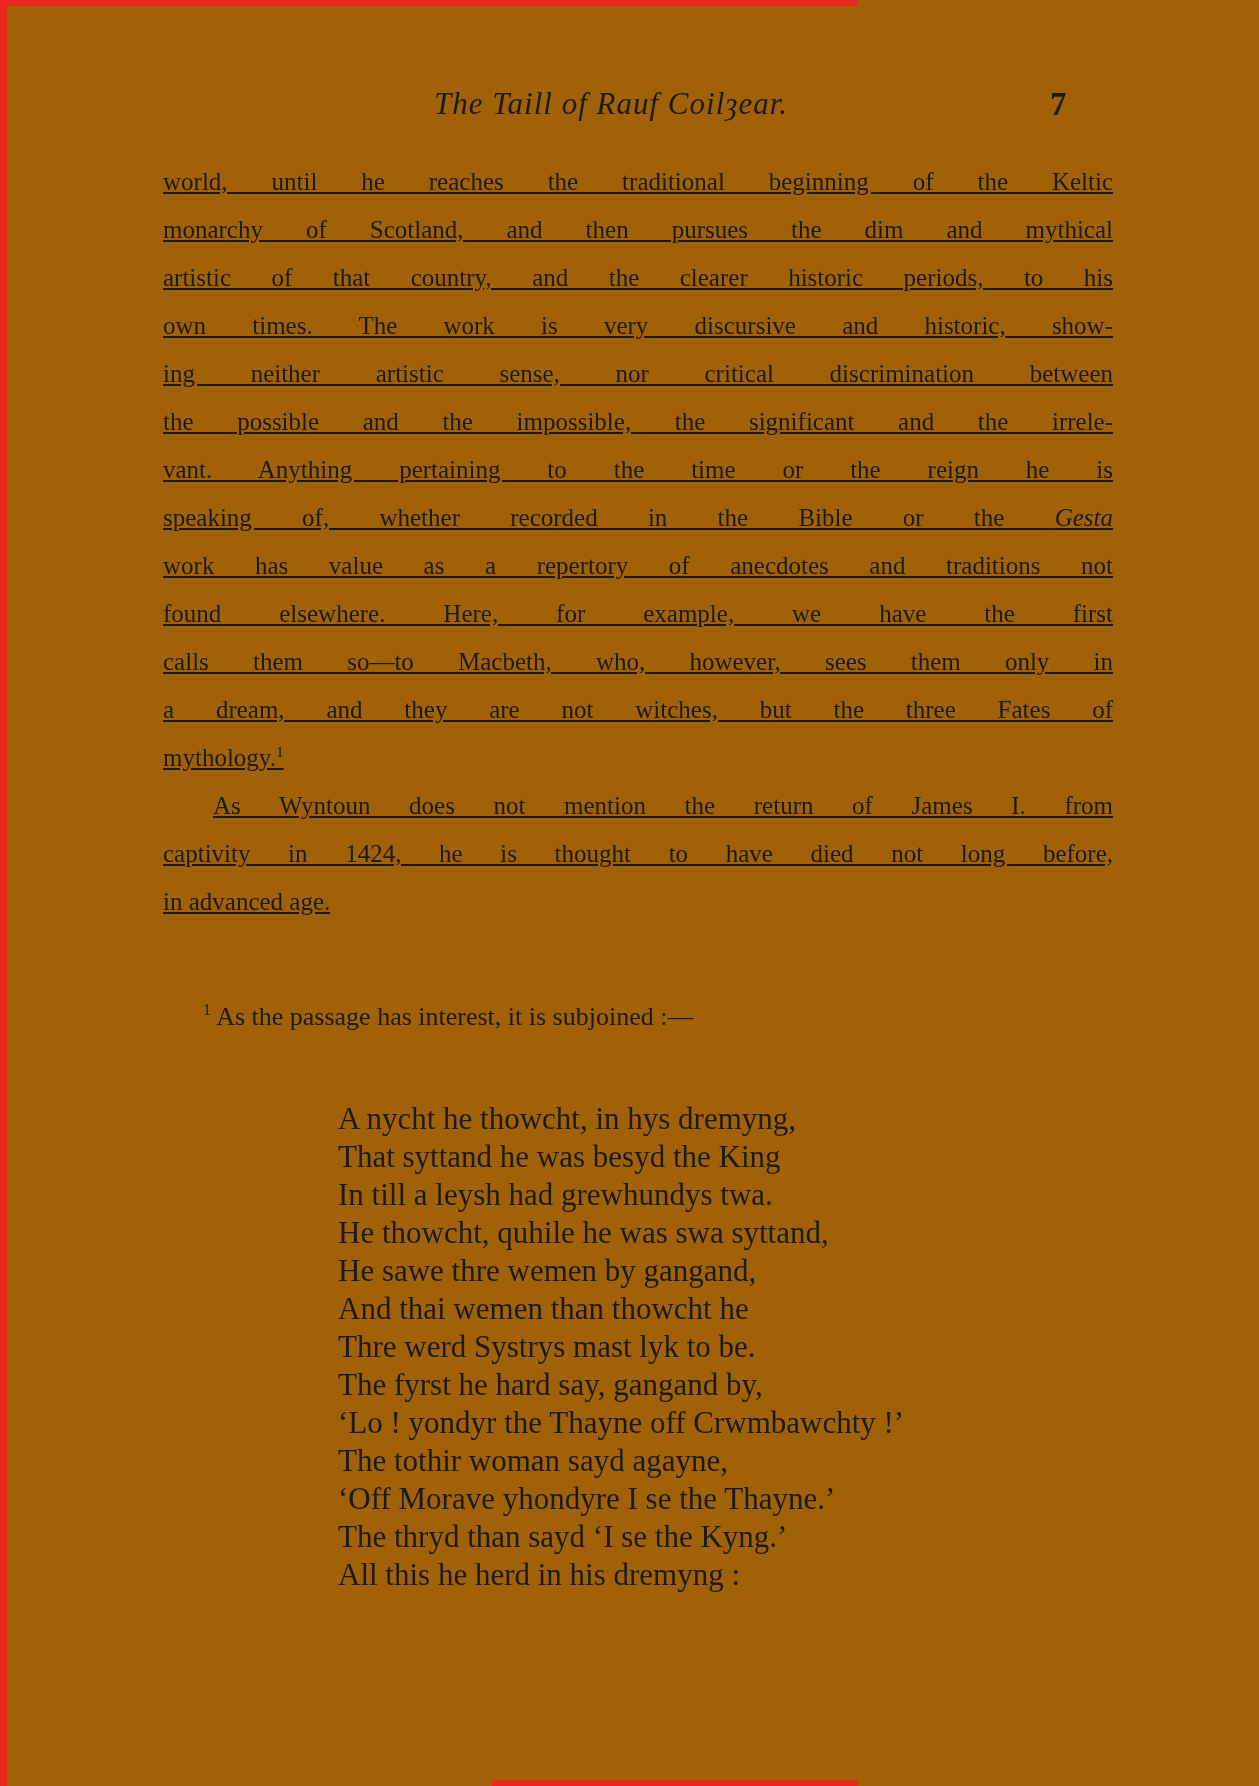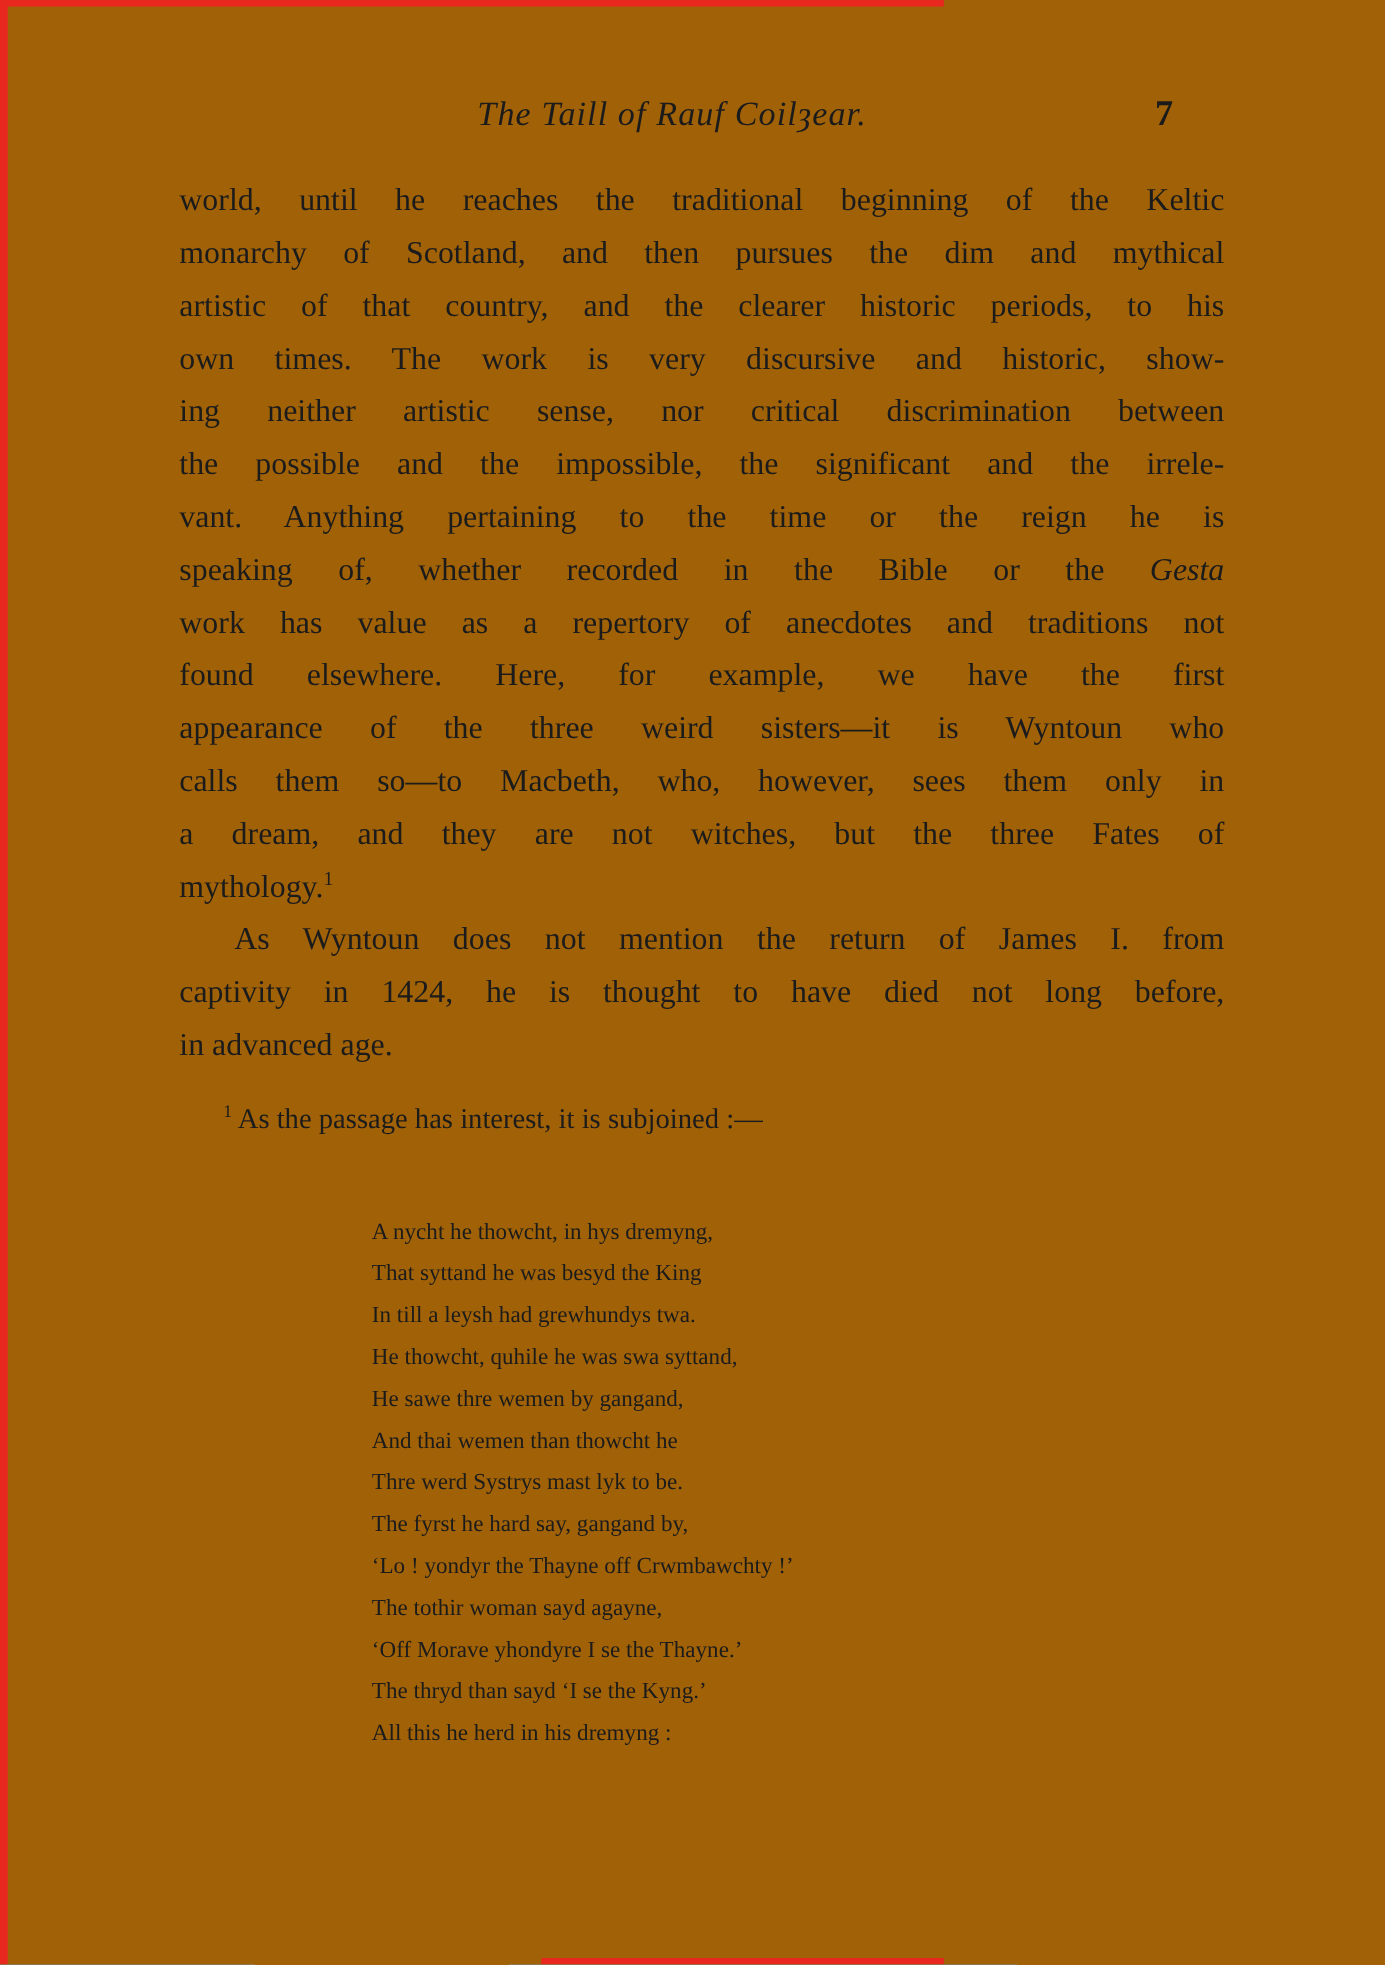--- a/index.html
+++ b/index.html
@@ -31,40 +31,41 @@
     letter-spacing:1px;
   }
   .folio {
     position:absolute; left:1050px; top:84px;
     font-size:33px; line-height:40px; font-weight:bold;
   }
 
   
   .body-text {
     position:absolute; left:163px; top:158px; width:950px;
-    font-size:29px;
+    font-size:25px;
+    text-decoration:underline;
   }
   .body-line {
     height:48px; line-height:48px;
     text-align:justify; text-align-last:justify;
     white-space:normal;
   }
   .body-line.last-line { text-align:left; text-align-last:left; }
   .body-line.indent { text-indent:50px; }
   .it { font-style:italic; }
   sup { font-size:0.62em; vertical-align:super; line-height:0; }
 
   
   .footnote-intro {
     position:absolute; left:203px; top:1000px;
     font-size:26px; line-height:34px;
   }
   .poem {
     position:absolute; left:338px; top:1100px; width:640px;
-    font-size:21px;
+    font-size:31px;
   }
   .poem-line { height:38px; line-height:38px; white-space:nowrap; }
 </style>
 </head>
 <body>
 
 <div class="page">
 
   <div class="mark mark-left"></div>
   <div class="mark mark-top"></div>
@@ -80,21 +81,20 @@
         <div class="body-line"><span>world, until he reaches the traditional beginning of the Keltic</span></div>
         <div class="body-line"><span>monarchy of Scotland, and then pursues the dim and mythical</span></div>
         <div class="body-line"><span>artistic of that country, and the clearer historic periods, to his</span></div>
         <div class="body-line"><span>own times.  The work is very discursive and historic, show-</span></div>
         <div class="body-line"><span>ing neither artistic sense, nor critical discrimination between</span></div>
         <div class="body-line"><span>the possible and the impossible, the significant and the irrele-</span></div>
         <div class="body-line"><span>vant.  Anything pertaining to the time or the reign he is</span></div>
         <div class="body-line"><span>speaking of, whether recorded in the Bible or the </span><span class="it">Gesta</span></div>
         <div class="body-line"><span>work has value as a repertory of anecdotes and traditions not</span></div>
         <div class="body-line"><span>found elsewhere.  Here, for example, we have the first</span></div>
-        <div class="body-line"><span>appearance of the three weird sisters—it is Wyntoun who</span></div>
         <div class="body-line"><span>calls them so—to Macbeth, who, however, sees them only in</span></div>
         <div class="body-line"><span>a dream, and they are not witches, but the three Fates of</span></div>
         <div class="body-line last-line"><span>mythology.</span><sup>1</sup></div>
       </div>
       <div>
         <div class="body-line indent"><span>As Wyntoun does not mention the return of James I. from</span></div>
         <div class="body-line"><span>captivity in 1424, he is thought to have died not long before,</span></div>
         <div class="body-line last-line"><span>in advanced age.</span></div>
       </div>
     </div>

